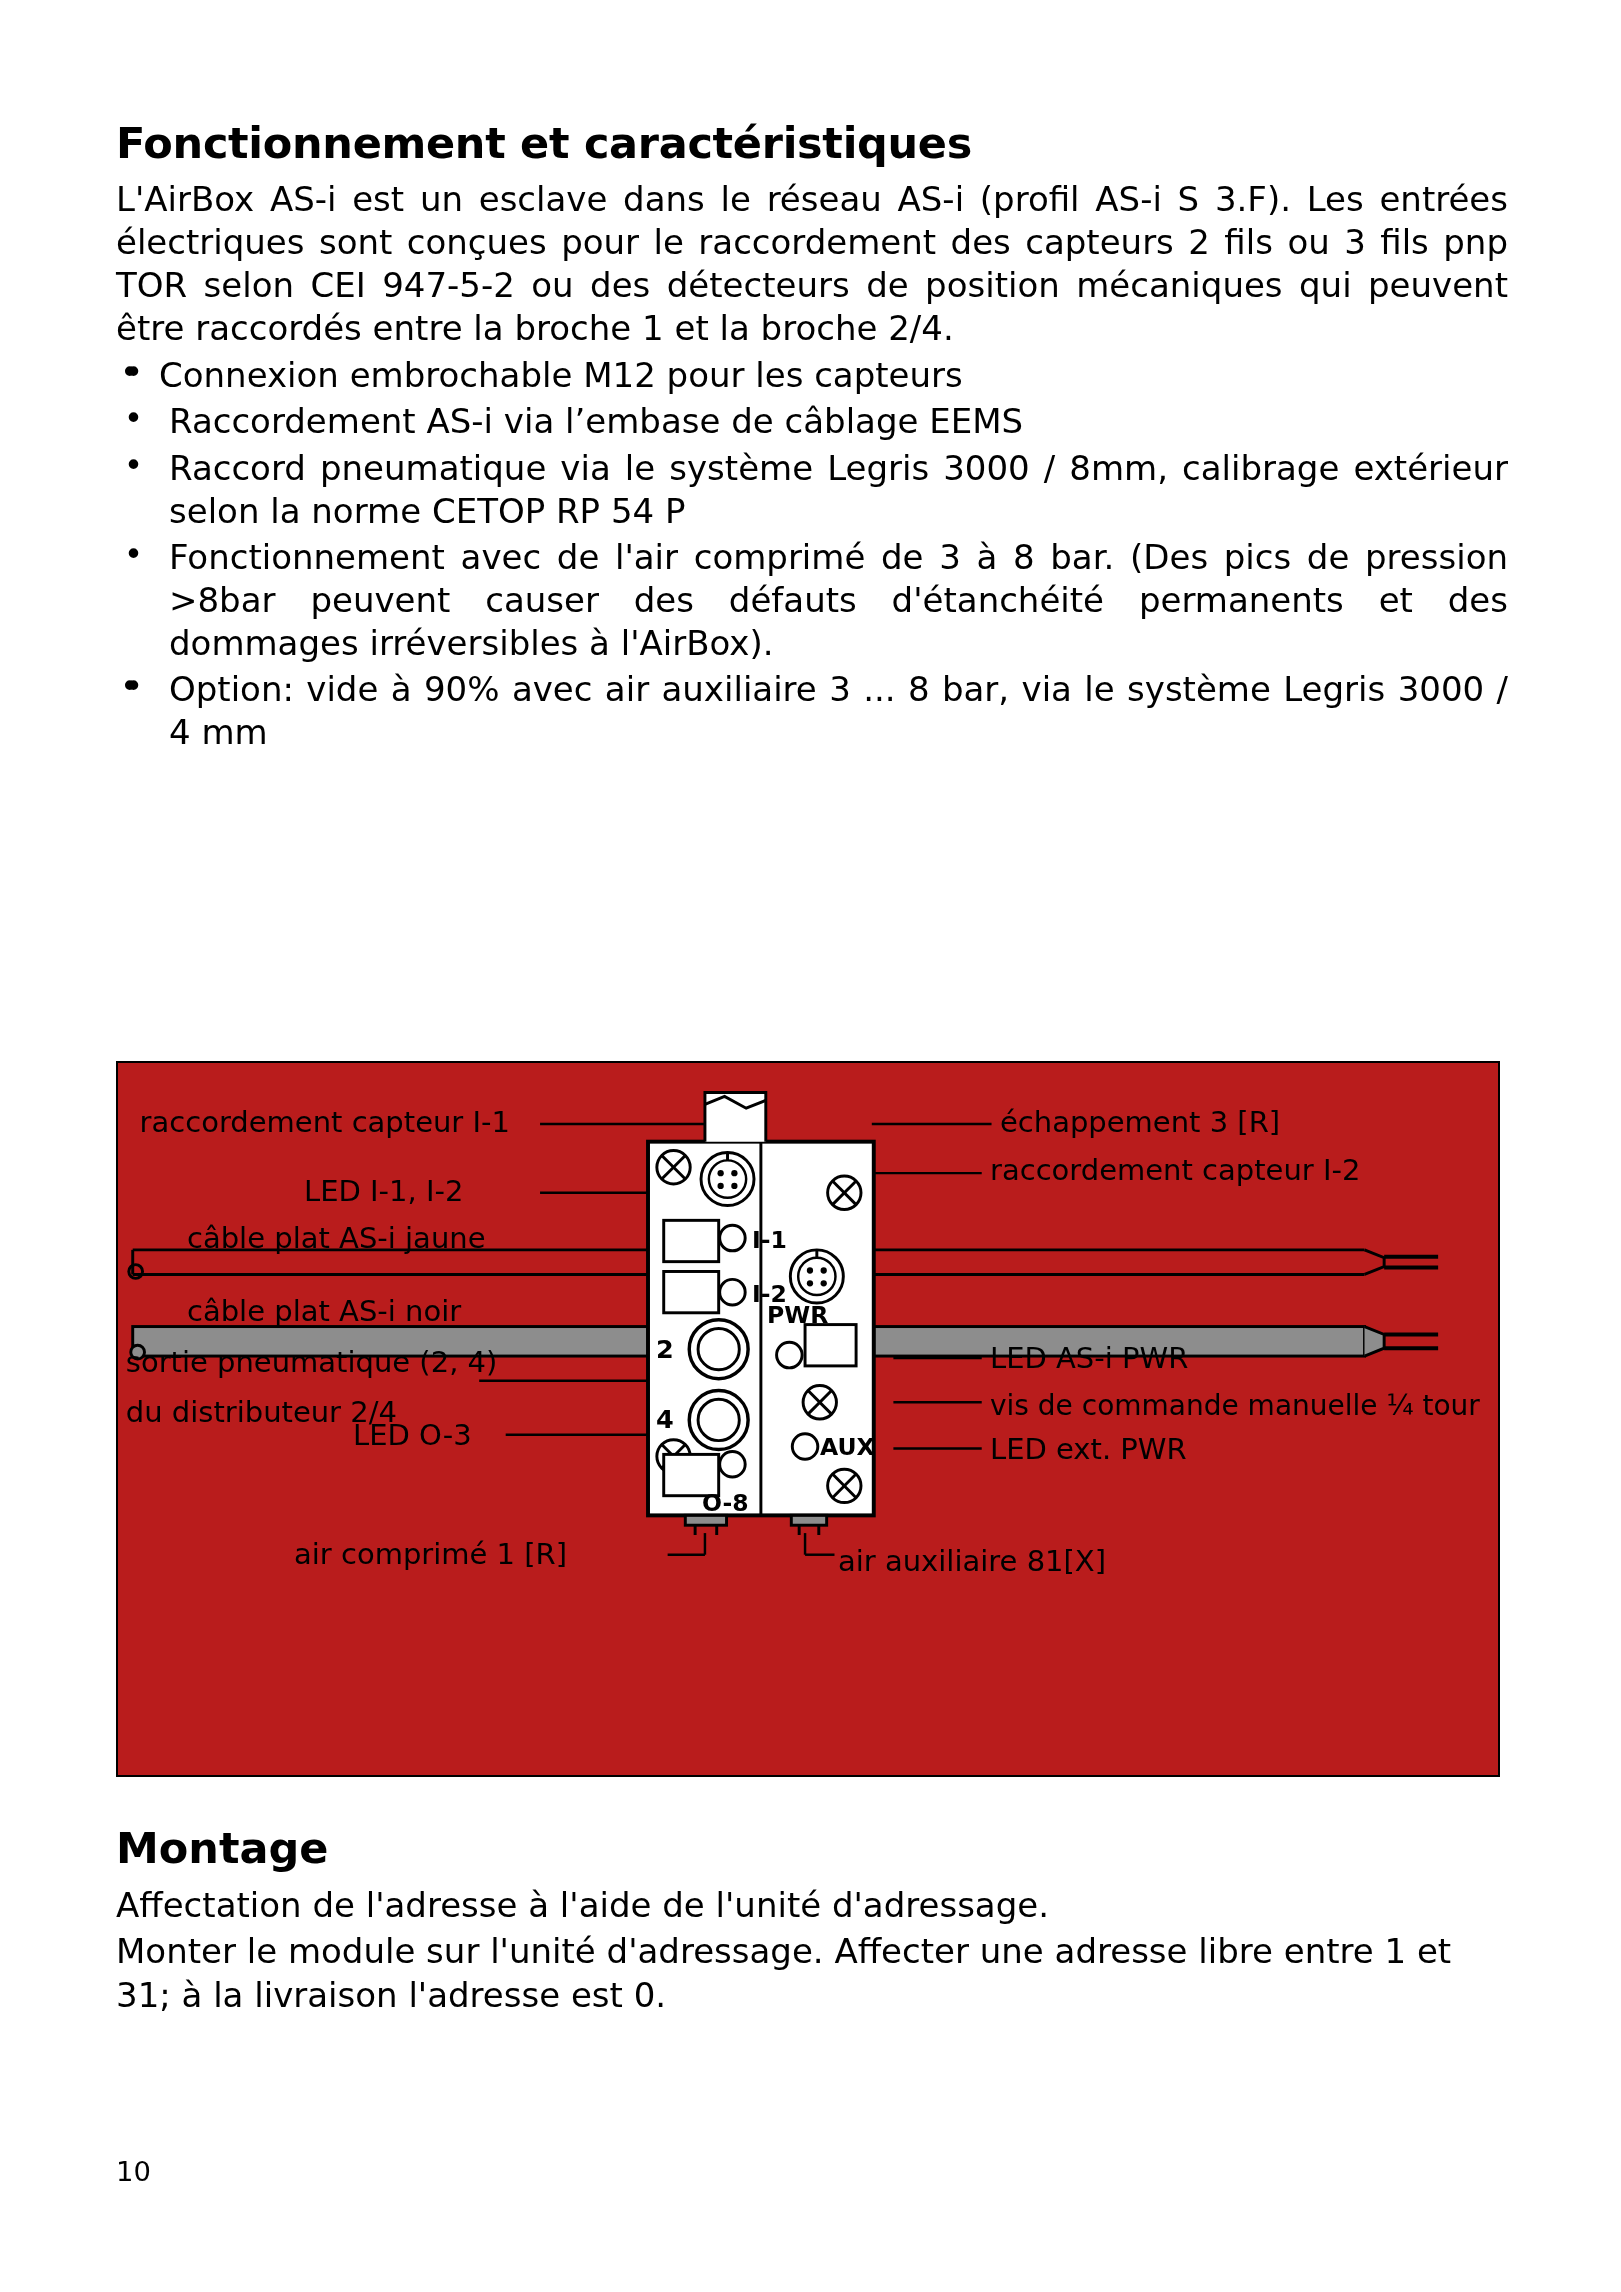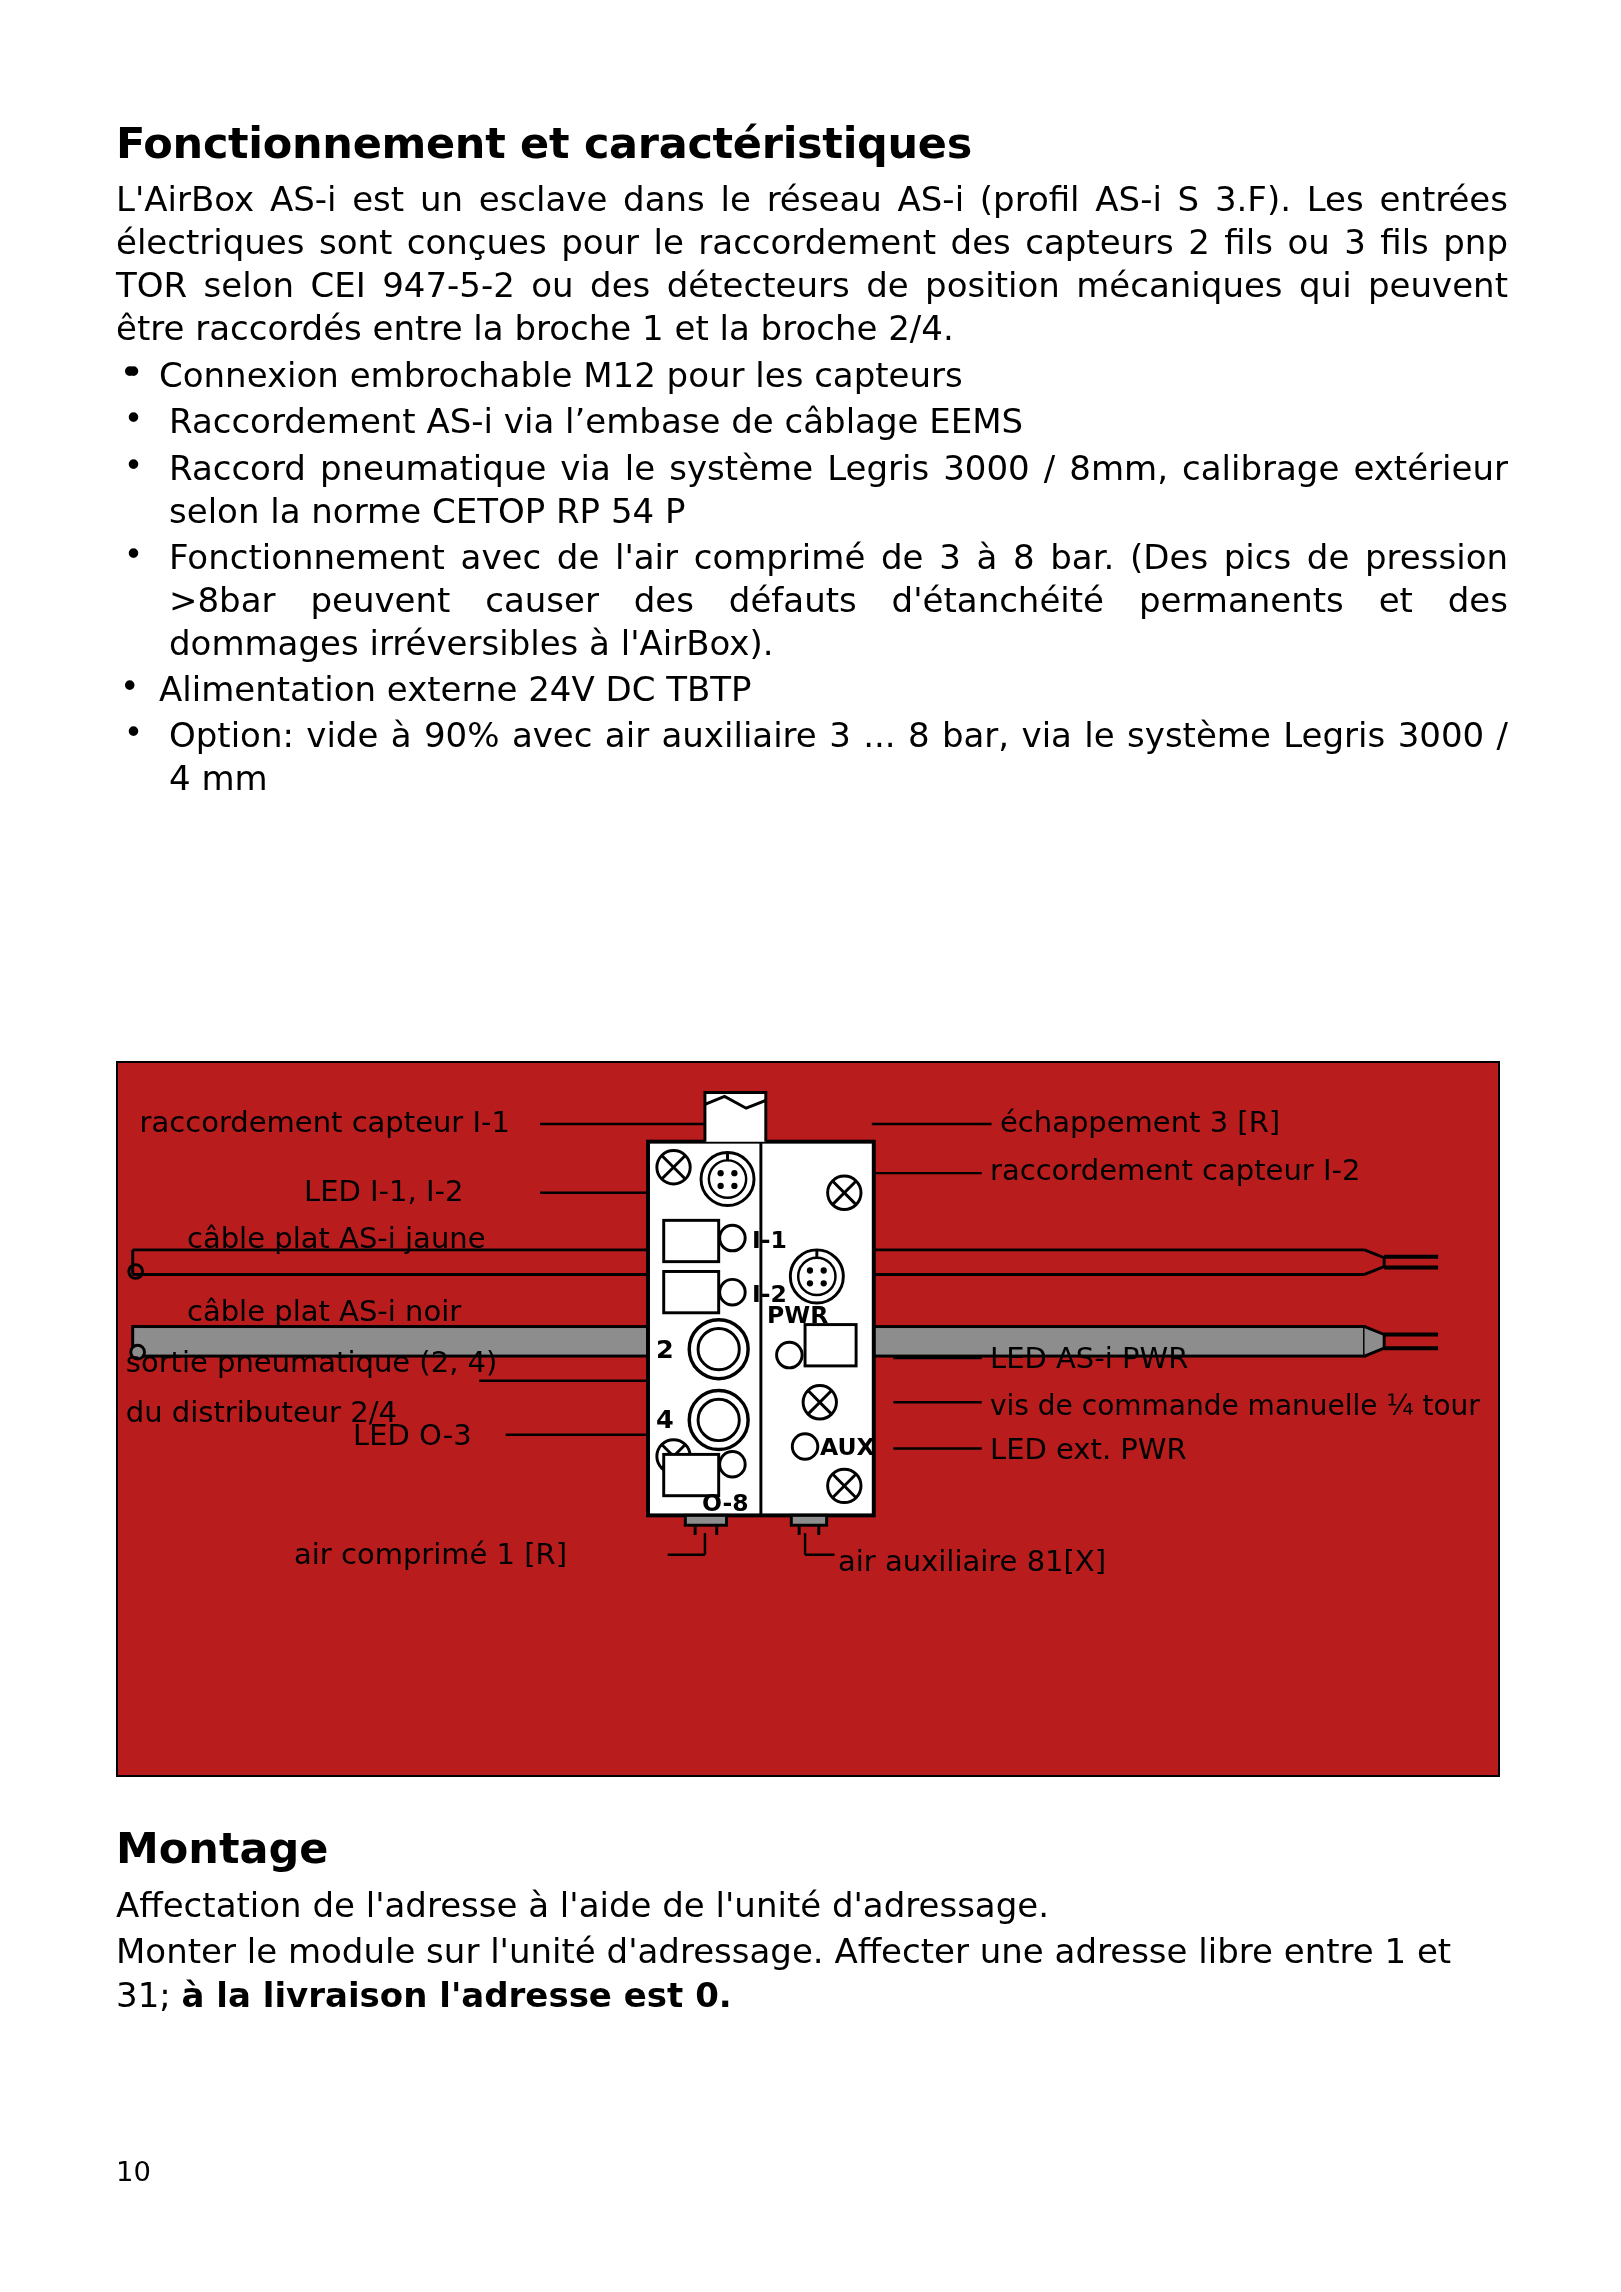--- a/index.html
+++ b/index.html
@@ -106,21 +106,21 @@
     font-weight: bold;
     margin: 0 0 9.8px 0;
   }
   .montage p {
     font-size: 34px;
     line-height: 1.3;
     margin: 0 0 2px 0;
     text-align: justify;
   }
   .montage p.last { text-align: left; }
-  .bold { font-weight: bold; }
+  .bold { font-weight: normal; }
 
   .page-number {
     position: absolute;
     left: 116px;
     top: 2156px;
     font-size: 27.4px;
   }
 </style>
 </head>
 <body>
@@ -130,21 +130,21 @@
   <div class="content">
     <h1 class="section-title">Fonctionnement et caractéristiques</h1>
     <p class="body-text">L'AirBox AS-i est un esclave dans le réseau AS-i (profil AS-i S 3.F). Les entrées électriques sont conçues pour le raccordement des capteurs 2 fils ou 3 fils pnp TOR selon CEI 947-5-2 ou des détecteurs de position mécaniques qui peuvent être raccordés entre la broche 1 et la broche 2/4.</p>
 
     <ul class="features">
       <li><span class="bullet">•</span></li>
       <li class="tight nojustify"><span class="bullet">•</span><span>Connexion embrochable M12 pour les capteurs</span></li>
       <li class="nojustify"><span class="bullet">•</span><span>Raccordement AS-i via l’embase de câblage EEMS</span></li>
       <li><span class="bullet">•</span><span>Raccord pneumatique via le système Legris 3000 / 8mm, calibrage extérieur selon la norme CETOP RP 54 P</span></li>
       <li><span class="bullet">•</span><span>Fonctionnement avec de l'air comprimé de 3 à 8 bar. (Des pics de pression &gt;8bar peuvent causer des défauts d'étanchéité permanents et des dommages irréversibles à l'AirBox).</span></li>
-      <li class="tight nojustify"><span class="bullet">•</span><span>Alimentation externe 24V DC TBTP</span></li>
+      <li class="tight nojustify"><span class="bullet">•</span></li>
       <li><span class="bullet">•</span><span>Option: vide à 90% avec air auxiliaire 3 ... 8 bar, via le système Legris 3000 / 4 mm</span></li>
     </ul>
   </div>
 
   <div class="figure-box">
     <div class="fig-inner">
       <svg class="figure-svg" viewBox="0 0 1406 724" preserveAspectRatio="none">
         <g stroke="#000" fill="none" stroke-width="2.5">
 
           <line x1="430" y1="62" x2="618" y2="62"></line>

